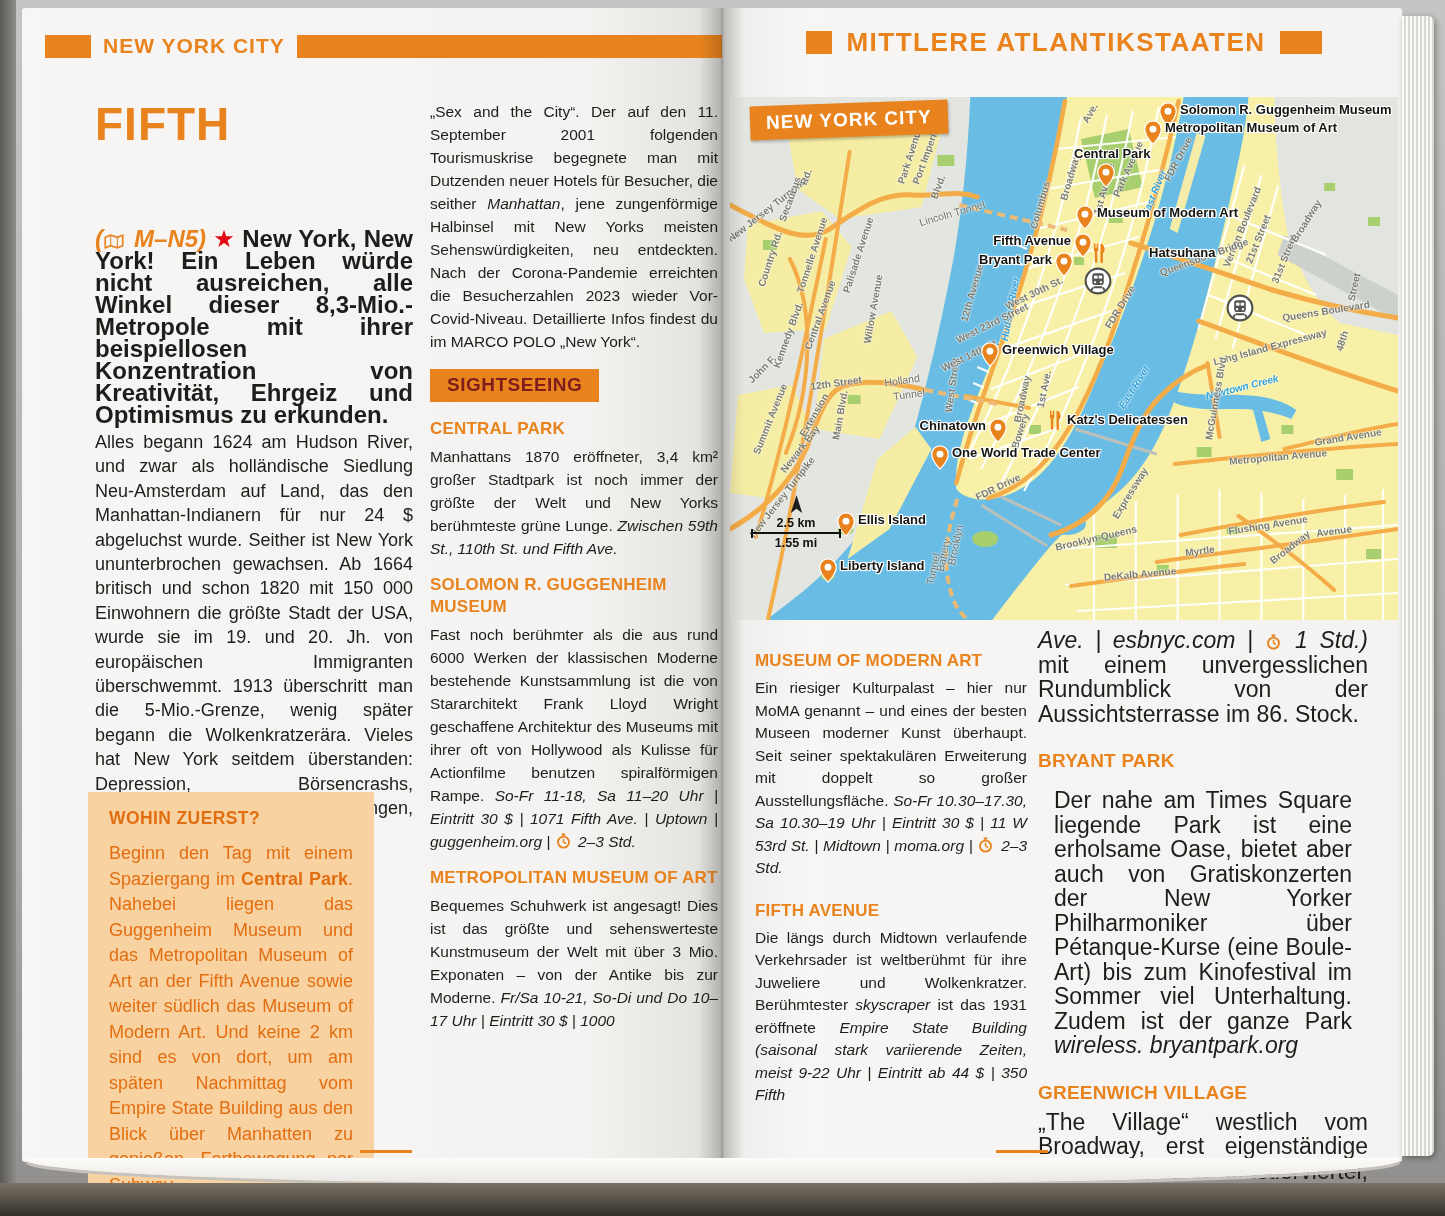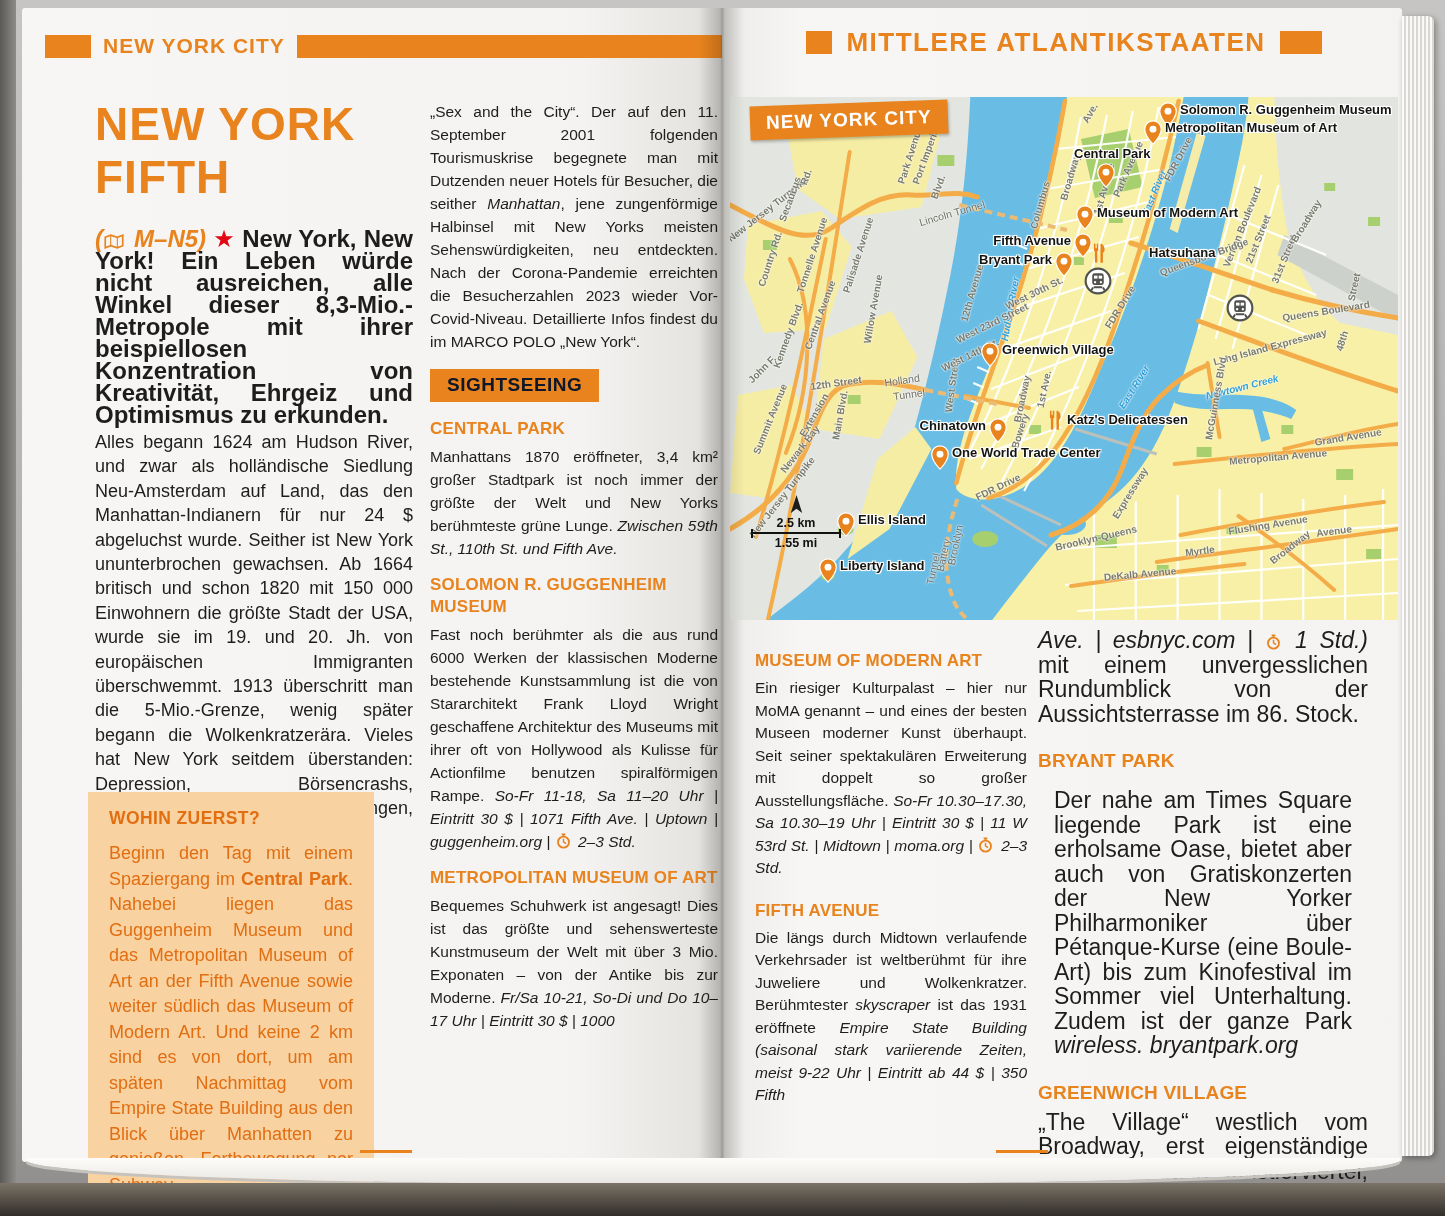--- a/index.html
+++ b/index.html
@@ -35,21 +35,21 @@
   .lead{font-size:24px;line-height:22px;font-weight:bold;}
   .body1{font-size:18px;line-height:24.4px;margin-top:5px;}
 
   .wohin{position:absolute;left:88px;top:792px;width:286px;background:#f8d2a0;padding:16px 21px 20px;box-sizing:border-box;
     clip-path:polygon(0 0,100% 0,100% 97%,95% 99%,89% 97.5%,82% 99.6%,75% 98%,68% 99.6%,60% 98%,52% 100%,44% 98%,36% 99.6%,28% 98%,20% 100%,12% 98.4%,5% 99.8%,0 98%);}
   .wohin h3{margin:0 0 12px;color:#e26e12;font-size:17.5px;letter-spacing:.4px;}
   .wohin .wbody{color:#e26e12;font-size:18px;line-height:25.5px;}
 
   .colB-left{position:absolute;left:430px;top:100px;width:288px;color:#1d1d1b;}
   .body2{font-size:15.5px;line-height:23px;}
-  .sightbar{display:inline-block;background:#e8831d;color:#0f172a;font-weight:bold;font-size:19px;letter-spacing:.5px;
+  .sightbar{display:inline-block;background:#e8831d;color:#7f1d1d;font-weight:bold;font-size:19px;letter-spacing:.5px;
     padding:5px 17px 6px;margin:16px 0 2px;}
   .shead{color:#e8831d;font-weight:bold;font-size:17px;line-height:22px;letter-spacing:.2px;margin:14px 0 5px;}
 
   .colRA{position:absolute;left:755px;top:628px;width:272px;color:#1d1d1b;}
   .colRA .body2{font-size:15.5px;line-height:22.5px;}
   .colRB{position:absolute;left:1038px;top:628px;width:330px;color:#1d1d1b;}
   .colRB .bodyB{font-size:23px;line-height:24.5px;}
   .colRB .shead{font-size:19px;margin:16px 0 6px;}
 
   .st-b{font-weight:bold;}
@@ -98,21 +98,20 @@
     <div class="bar"></div>
   </div>
 
   <div class="hdr hdr-r">
     <div class="blk" style="width:26px"></div>
     <div class="hdr-label">MITTLERE ATLANTIKSTAATEN</div>
     <div class="blk" style="width:42px"></div>
   </div>
 
   <div class="bigtitle">
-    <div>NEW YORK</div>
     <div>FIFTH</div>
   </div>
 
   <div class="colA-left">
     <p class="lead jt" style="margin:0"><span class="st-oi">(</span><span class="ic"><svg width="20" height="15" viewBox="0 0 24 18" style="vertical-align:-2px">
             <path d="M1.5 4 8 1.5 16 4 22.5 1.5V14L16 16.5 8 14 1.5 16.5Z" fill="none" stroke="#E8831D" stroke-width="2"></path>
             <path d="M8 1.5V14M16 4v12.5" stroke="#E8831D" stroke-width="1.3" fill="none"></path>
           </svg></span><span class="st-oi"> M–N5) </span><span class="st-star">★ </span><span class="st-b">New York, New York! Ein Leben würde nicht ausreichen, alle Winkel dieser 8,3-Mio.-Metropole mit ihrer beispiellosen Konzentration von Kreativität, Ehrgeiz und Optimismus zu erkunden.</span></p>
     <p class="body1 jt" style="margin-top:4px"><span>Alles begann 1624 am Hudson River, und zwar als holländische Siedlung Neu-Amsterdam auf Land, das den Manhattan-Indianern für nur 24 $ abgeluchst wurde. Seither ist New York ununterbrochen gewachsen. Ab 1664 britisch und schon 1820 mit 150 000 Einwohnern die größte Stadt der USA, wurde sie im 19. und 20. Jh. von europäischen Immigranten überschwemmt. 1913 überschritt man die 5-Mio.-Grenze, wenig später begann die Wolkenkratzerära. Vieles hat New York seitdem überstanden: Depression, Börsencrashs, Stromausfälle, Bankrotterklärungen, Rassenkrawalle und</span></p>
   </div>

